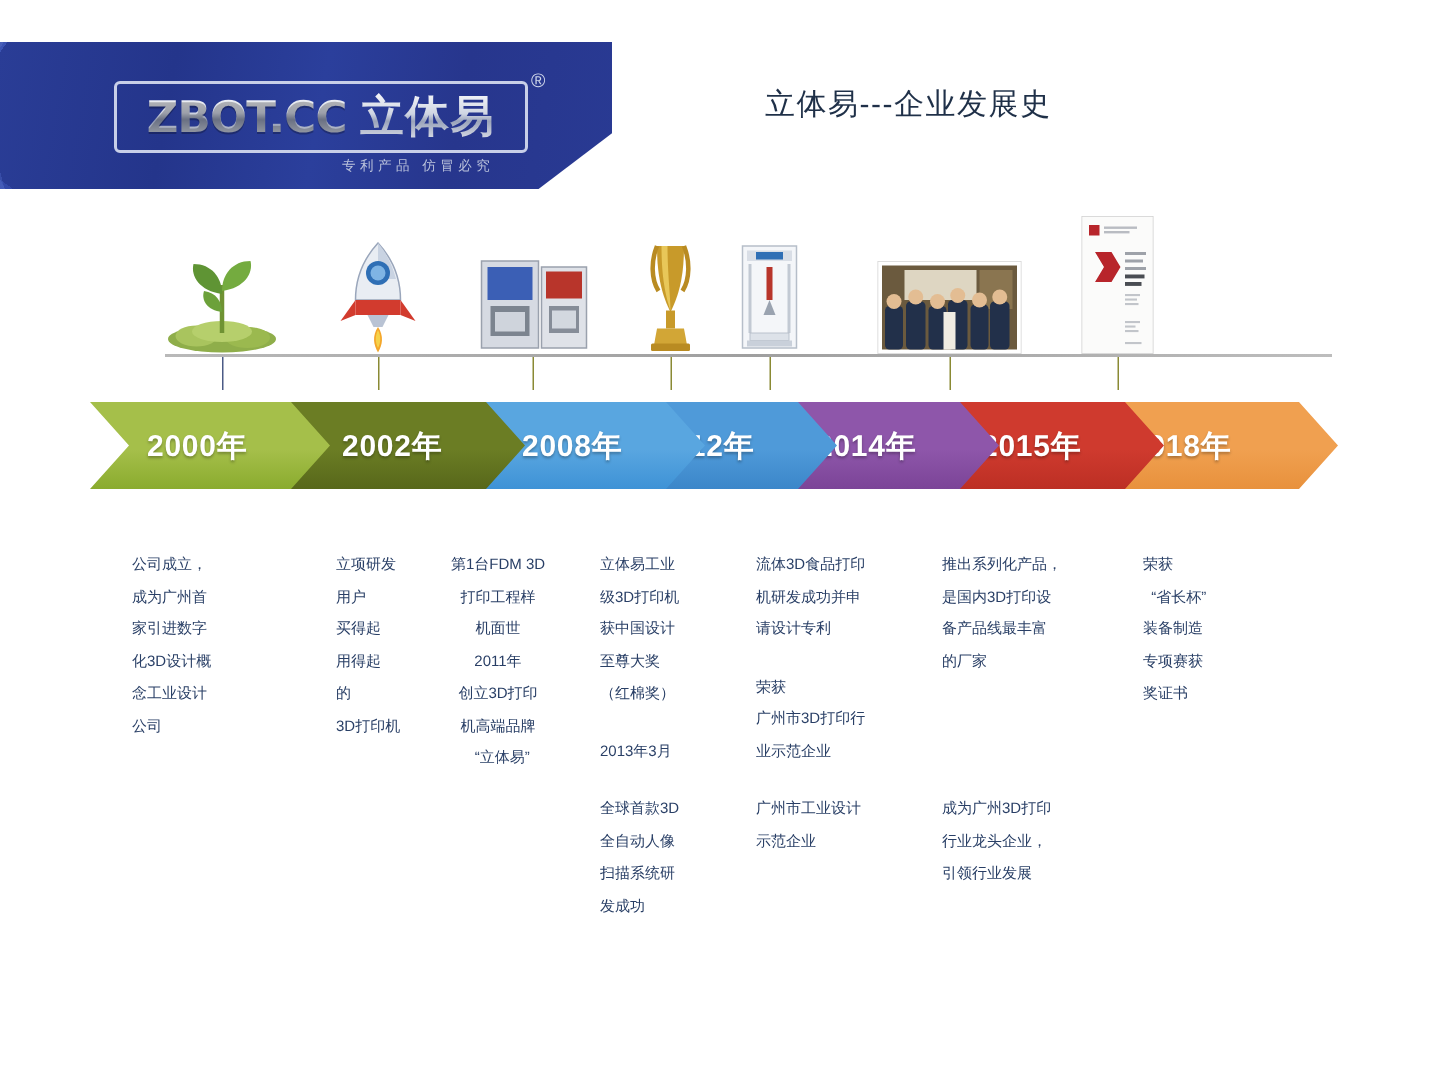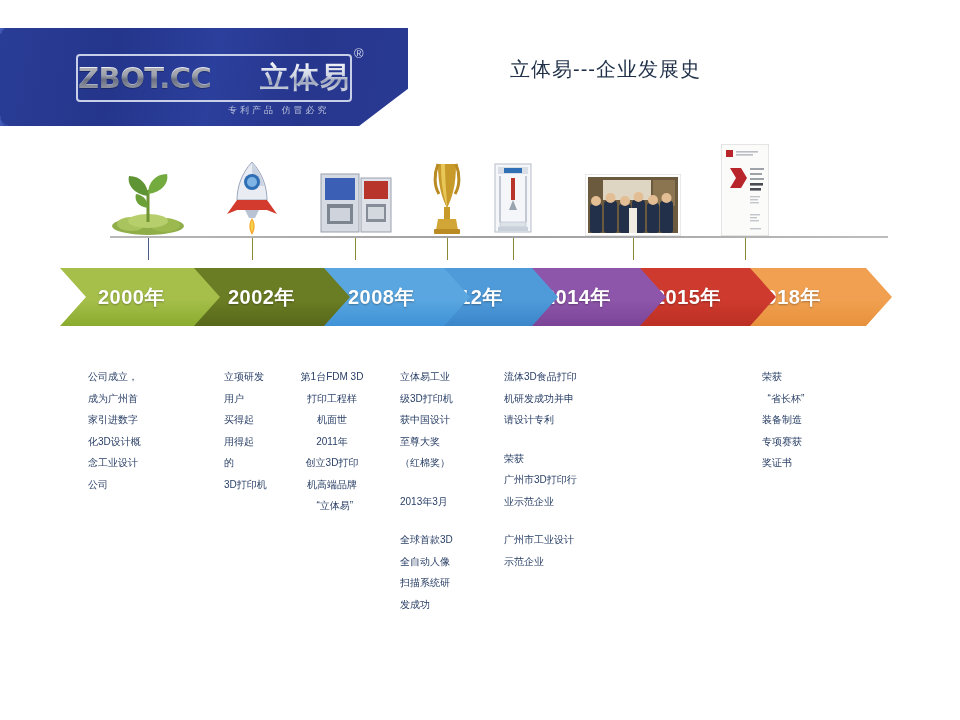--- a/index.html
+++ b/index.html
@@ -47,21 +47,21 @@
   #logo-plate {
     position: absolute;
     left: 76px;
     top: 26px;
     width: 272px;
     height: 44px;
     border: 2px solid #c8cfe8;
     border-radius: 4px;
     display: flex;
     align-items: center;
-    justify-content: space-between;
+    justify-content: center;
     gap: 9px;
   }
   #logo-latin {
     font-family: "DejaVu Sans", sans-serif;
     font-weight: 700;
     font-size: 29px;
     letter-spacing: -0.5px;
     background: linear-gradient(180deg, #ffffff 0%, #d2d7e4 42%, #8d96ae 55%, #e9ecf4 100%);
     -webkit-background-clip: text;
     background-clip: text;
@@ -412,20 +412,37 @@
       <p class="desc-block">
         <span class="ln">荣获</span>
         <span class="ln">广州市3D打印行</span>
         <span class="ln">业示范企业</span>
       </p>
       <p class="desc-block">
         <span class="ln">广州市工业设计</span>
         <span class="ln">示范企业</span>
       </p>
     </div>
+    <div class="desc-col" style="left: 628px; width: 112px;">
+      <p class="desc-block">
+        <span class="ln">推出系列化产品，</span>
+        <span class="ln">是国内3D打印设</span>
+        <span class="ln">备产品线最丰富</span>
+        <span class="ln">的厂家</span>
+      </p>
+      <p class="desc-block">
+        <span class="ln">&nbsp;</span>
+        <span class="ln">&nbsp;</span>
+      </p>
+      <p class="desc-block">
+        <span class="ln">成为广州3D打印</span>
+        <span class="ln">行业龙头企业，</span>
+        <span class="ln">引领行业发展</span>
+      </p>
+    </div>
     <div class="desc-col" style="left: 762px; width: 96px;">
       <p class="desc-block">
         <span class="ln">荣获</span>
         <span class="ln">  “省长杯”</span>
         <span class="ln">装备制造</span>
         <span class="ln">专项赛获</span>
         <span class="ln">奖证书</span>
       </p>
     </div>
   </div>

